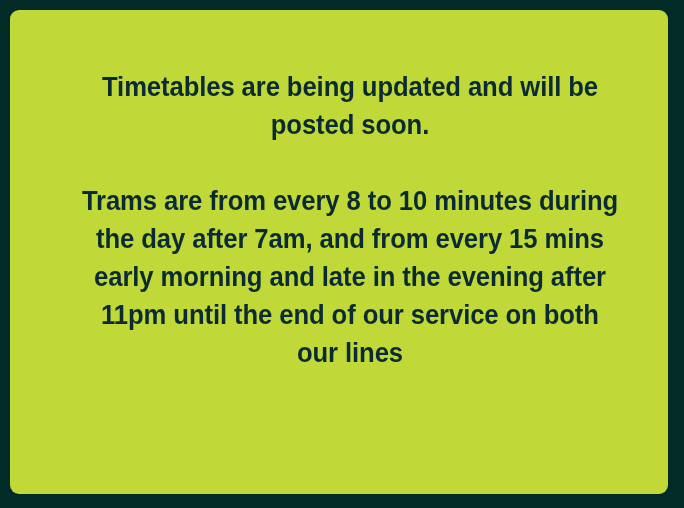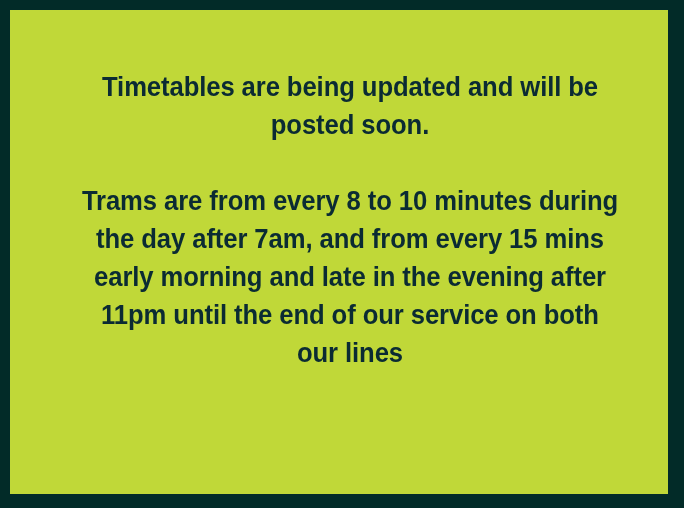--- a/index.html
+++ b/index.html
@@ -29,20 +29,21 @@
   
   #notice-panel {
     position: absolute;
     left: 10px;
     top: 10px;
     width: 658px;
     height: 484px;
     background: #c0d838;
     box-sizing: border-box;
     overflow: hidden;
+    border-radius: 9px;
   }
 
   #notice-body {
     position: absolute;
     left: 57px;
     top: 58px;
     width: 566px;
     text-align: center;
     color: #0b2b33;
     font-weight: bold;

